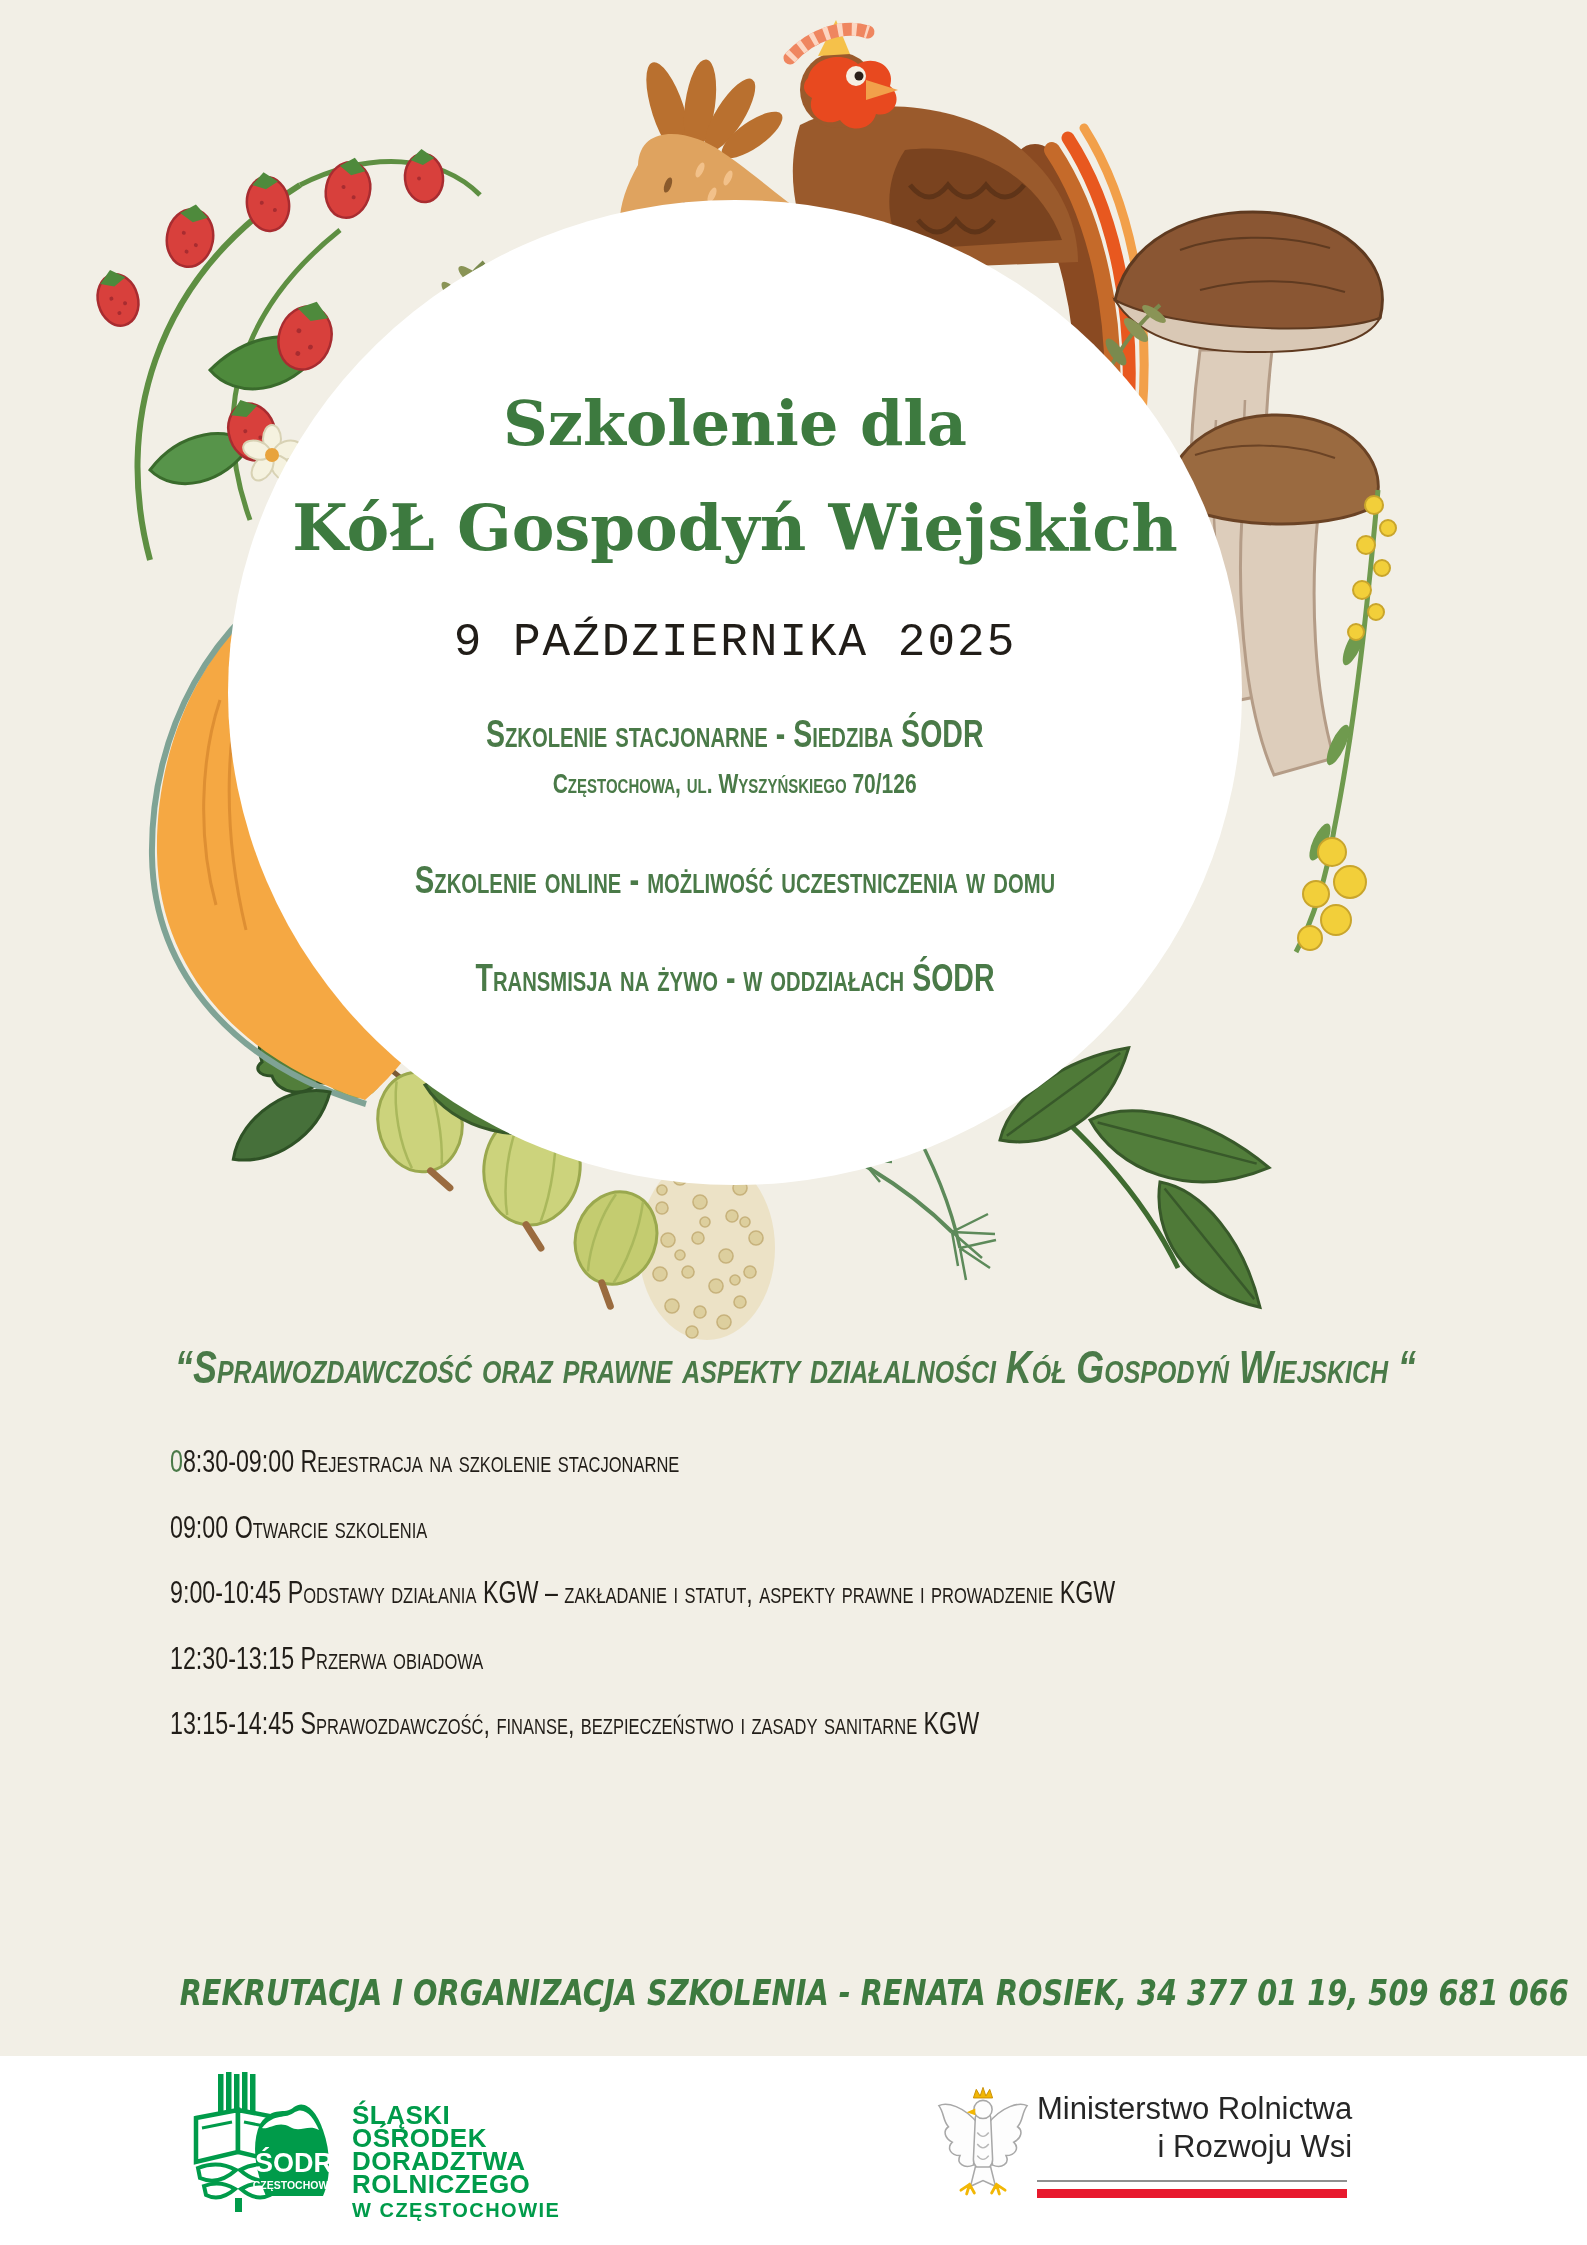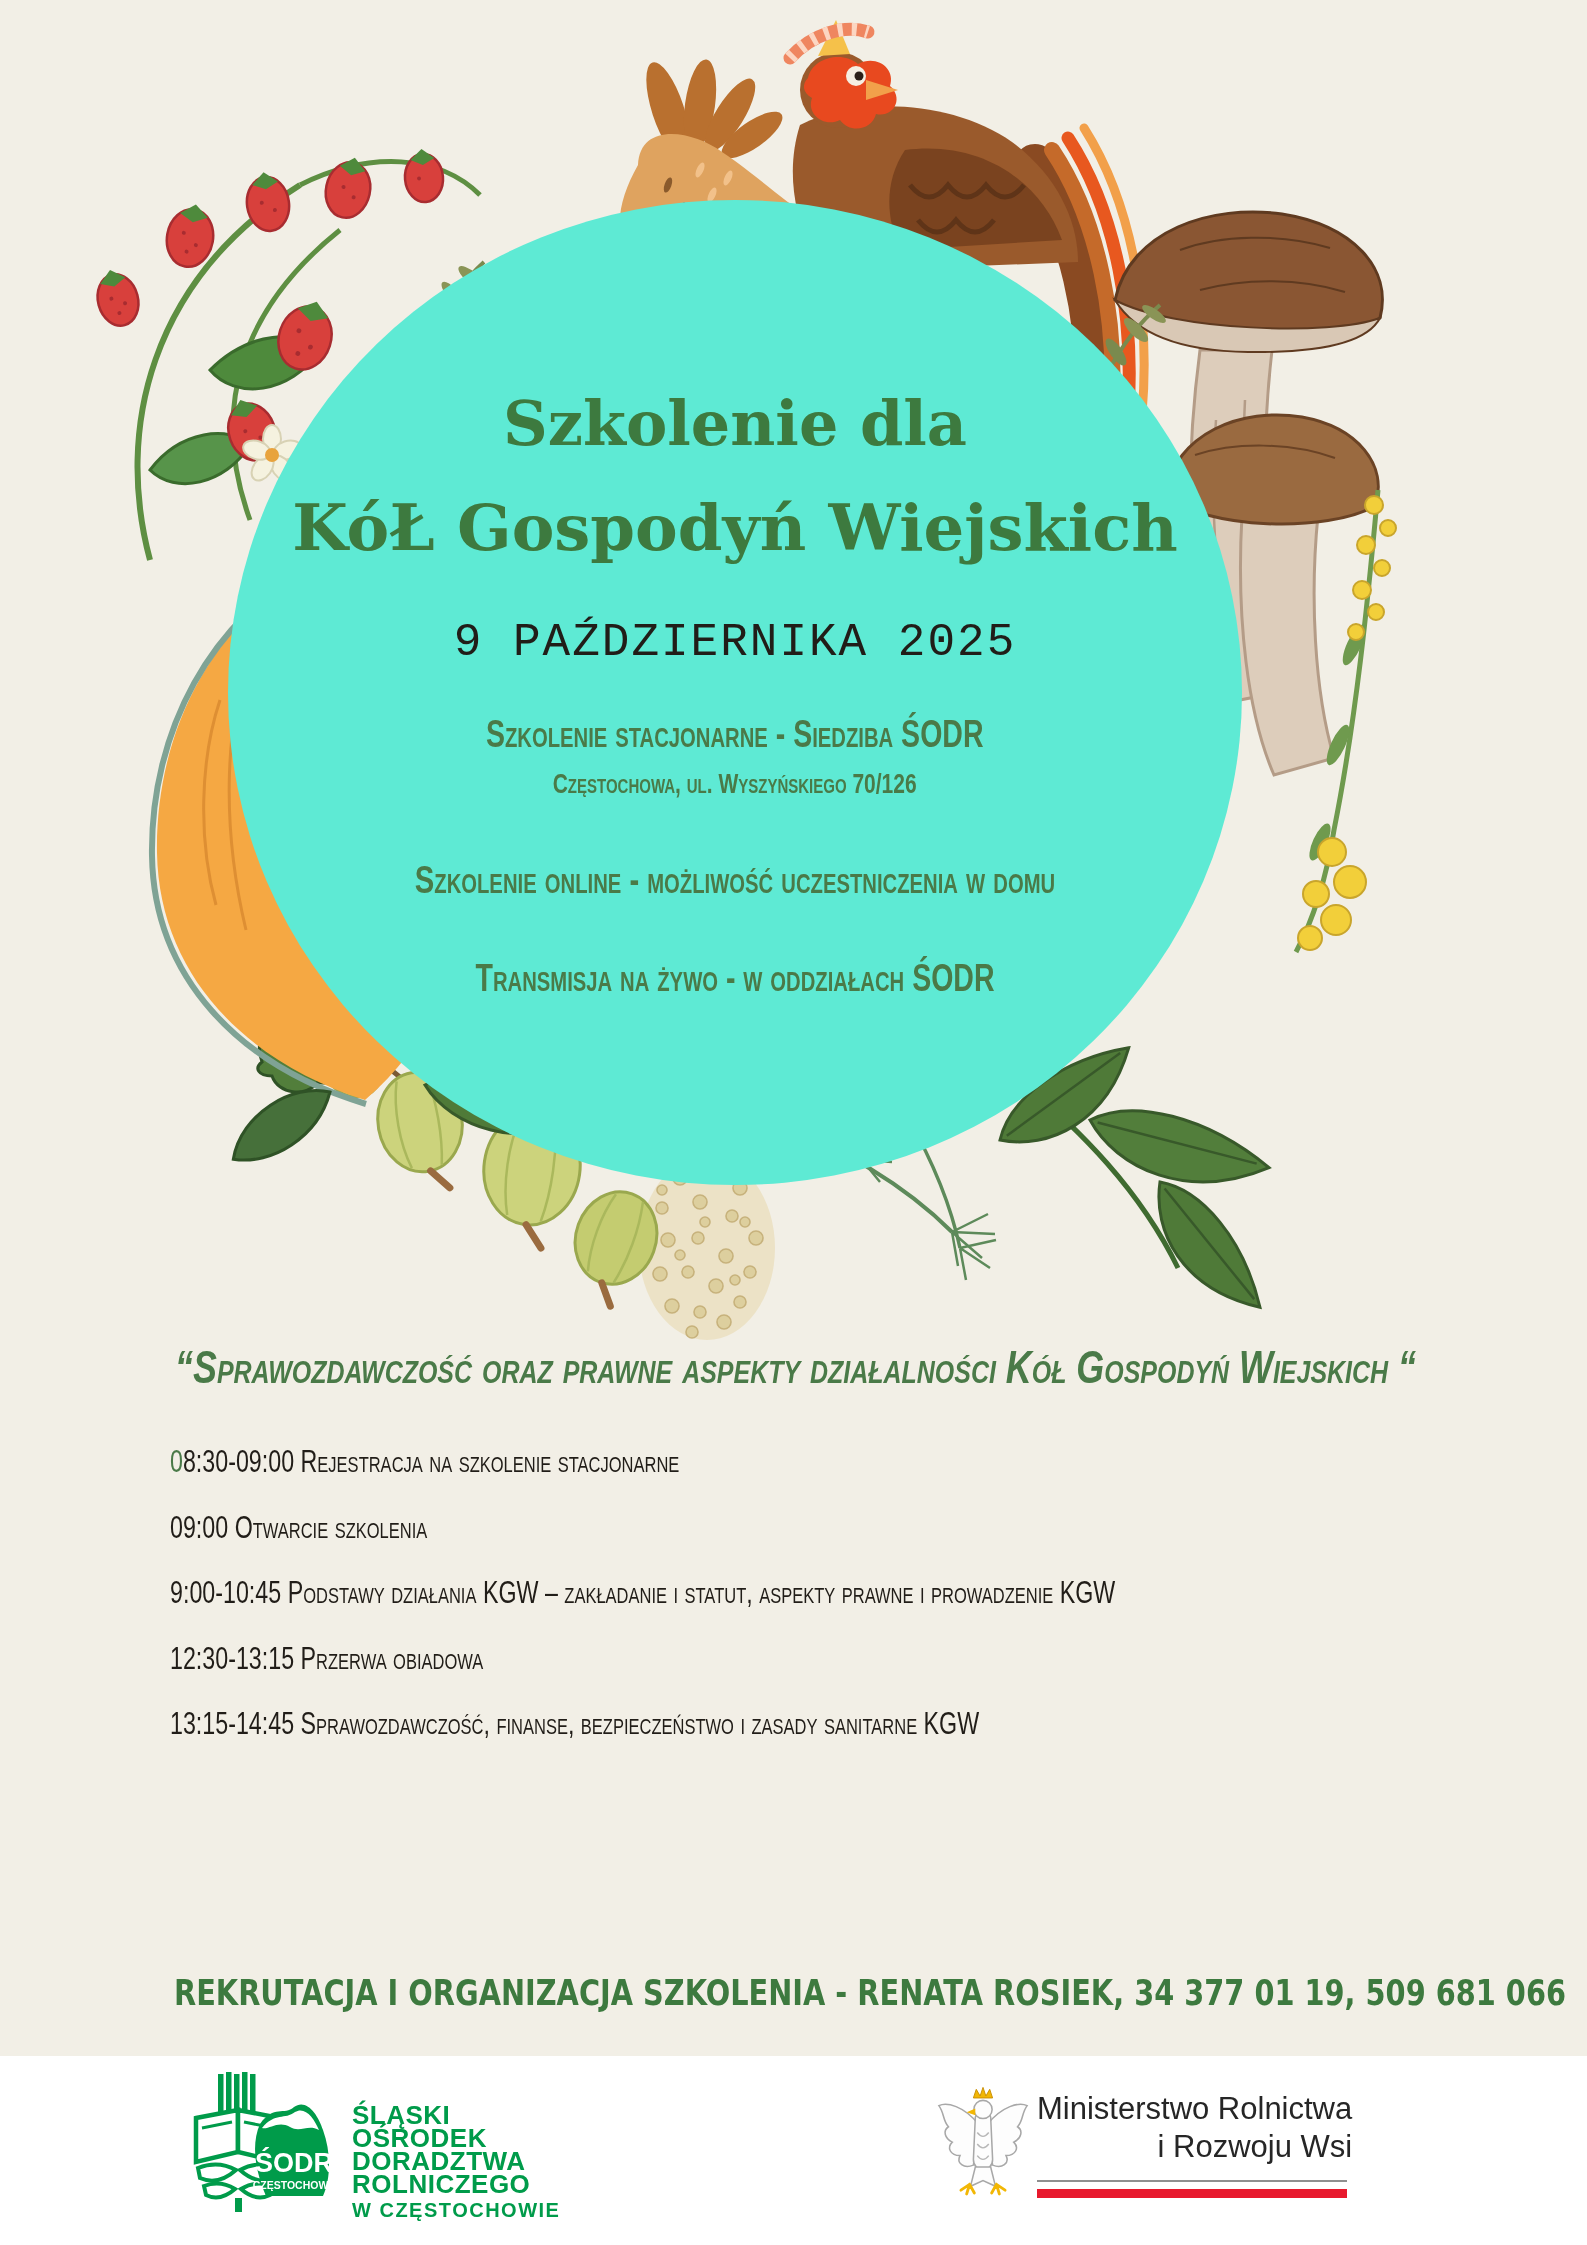--- a/index.html
+++ b/index.html
@@ -1,40 +1,40 @@
 <!DOCTYPE html>
 <html><head>
 <meta charset="utf-8">
 <style>
   html,body{margin:0;padding:0;background:#d8d4c8;}
   .poster{position:relative;width:1587px;height:2245px;background:#f2efe6;overflow:hidden;
           font-family:"Liberation Sans",sans-serif;}
   .deco{position:absolute;left:0;top:0;}
-  .circle{position:absolute;left:228px;top:200px;width:1014px;height:985px;background:#5eead4;border-radius:50%;}
+  .circle{position:absolute;left:228px;top:200px;width:1014px;height:985px;background:#ffffff;border-radius:50%;}
   .cline{position:absolute;left:0;right:0;text-align:center;white-space:nowrap;}
   .cond{display:inline-block;transform:scaleX(0.75);transform-origin:center;}
   .condL{display:inline-block;transform:scaleX(0.75);transform-origin:left center;}
   .sc{font-variant:small-caps;}
   .grn{color:#4a7a48;}
   .title{font-family:"DejaVu Serif",serif;font-weight:bold;color:#3d7a3f;}
   .t1{top:187px;font-size:62px;}
   .t2{top:290px;font-size:64px;}
   .date{top:417px;font-family:Liberation Mono, monospace;font-size:46px;color:#211d18;letter-spacing:2px;}
   .stac{top:513px;font-size:38px;font-weight:700;}
   .addr{top:568px;font-size:28px;font-weight:700;}
   .onl{top:658px;font-size:39px;font-weight:700;}
   .trans{top:757px;font-size:38px;font-weight:700;}
   .miko{top:843px;font-size:38px;font-weight:700;}
   .heading{position:absolute;top:1340px;left:0;right:0;text-align:center;white-space:nowrap;
            font-size:46px;font-weight:700;color:#4a7a48;font-style:italic;}
   .sched{position:absolute;left:170px;top:1429px;color:#211d18;}
   .sched-item{line-height:65.5px;white-space:nowrap;font-size:31px;font-weight:500;}
   .recruit{position:absolute;top:1972px;left:0;right:0;text-align:center;white-space:nowrap;
-           font-family:"DejaVu Sans",sans-serif;font-weight:bold;
-           font-size:36px;color:#3d7a3f;}
+           font-family:"DejaVu Sans",sans-serif;font-style:italic;font-weight:bold;
+           font-size:36px;color:#3d7a3f;padding-left:6px;}
   .recruit .cond{transform:scaleX(0.8);}
   .footer{position:absolute;left:0;top:2056px;width:1587px;height:189px;background:#ffffff;}
   .sodr-emblem{position:absolute;left:180px;top:16px;}
   .sodr-text{position:absolute;left:352px;top:48px;color:#009b4a;font-weight:bold;
              font-size:26px;line-height:23px;letter-spacing:0.5px;}
   .sodr-sub{font-size:20px;letter-spacing:1.5px;margin-top:3px;}
   .eagle{position:absolute;left:935px;top:30px;}
   .ministry-text{position:absolute;left:1037px;top:34px;color:#262626;font-size:31px;line-height:38px;text-align:right;}
   .ministry-rule{position:absolute;left:1037px;top:124px;width:310px;height:7px;background:#ffffff;
                  border-top:2px solid #8f8f8f;}

